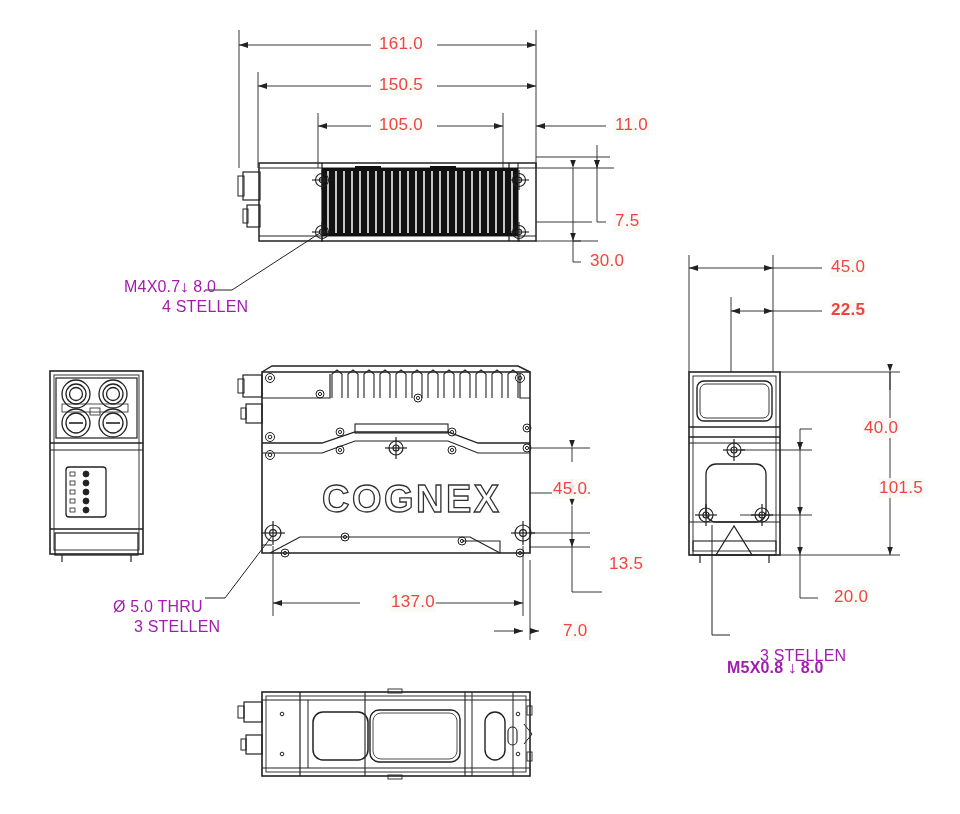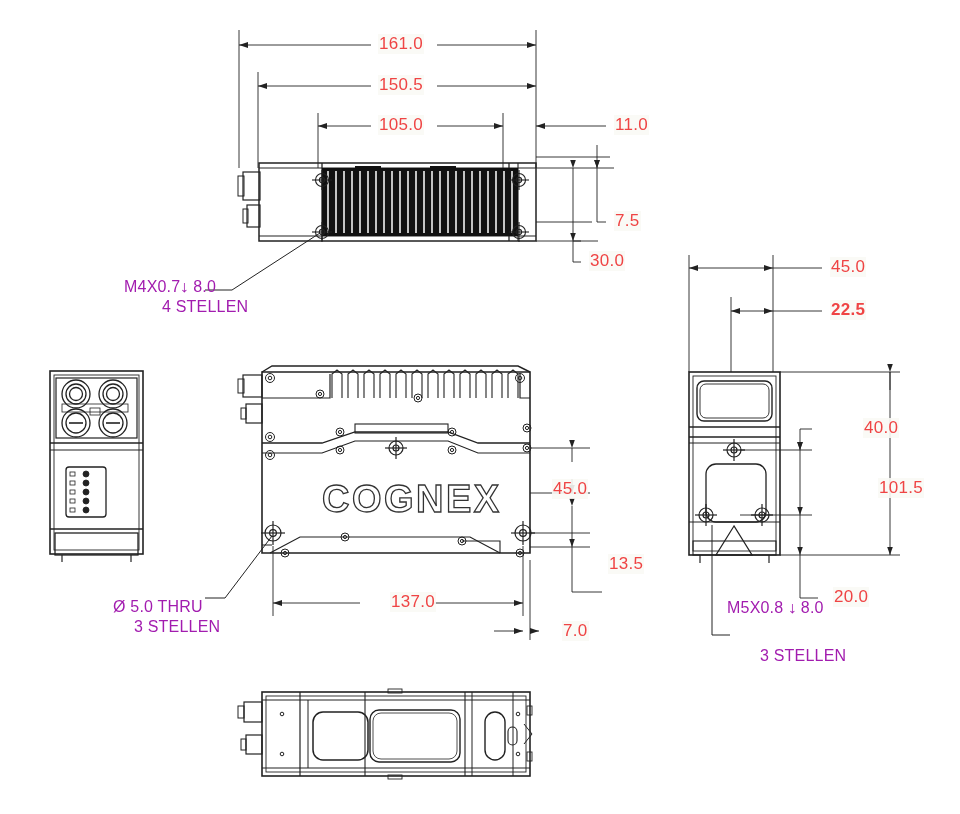--- a/index.html
+++ b/index.html
@@ -491,18 +491,18 @@
   <div class="dimtext" style="left:830px; top:257px;">45.0</div>
 
   <div class="dimtext" style="left:830px; top:300px;font-weight:bold;">22.5</div>
 
   <div class="dimtext" style="left:840px; top:418px;margin-left:23px;">40.0</div>
 
   <div class="dimtext" style="left:878px; top:478px;">101.5</div>
 
   <div class="dimtext" style="left:833px; top:587px;">20.0</div>
 
-  <div class="notetext" style="left:727px; top:599px;">
+  <div class="notetext" style="left:727px; top:659px;font-weight:bold;">
     <span>M5X0.8</span>&nbsp;<span class="depthsym">↓</span>&nbsp;<span>8.0</span>
   </div>
   <div class="notetext" style="left:760px; top:647px;">3 STELLEN</div>
 
 </div>
 
 </body></html>

